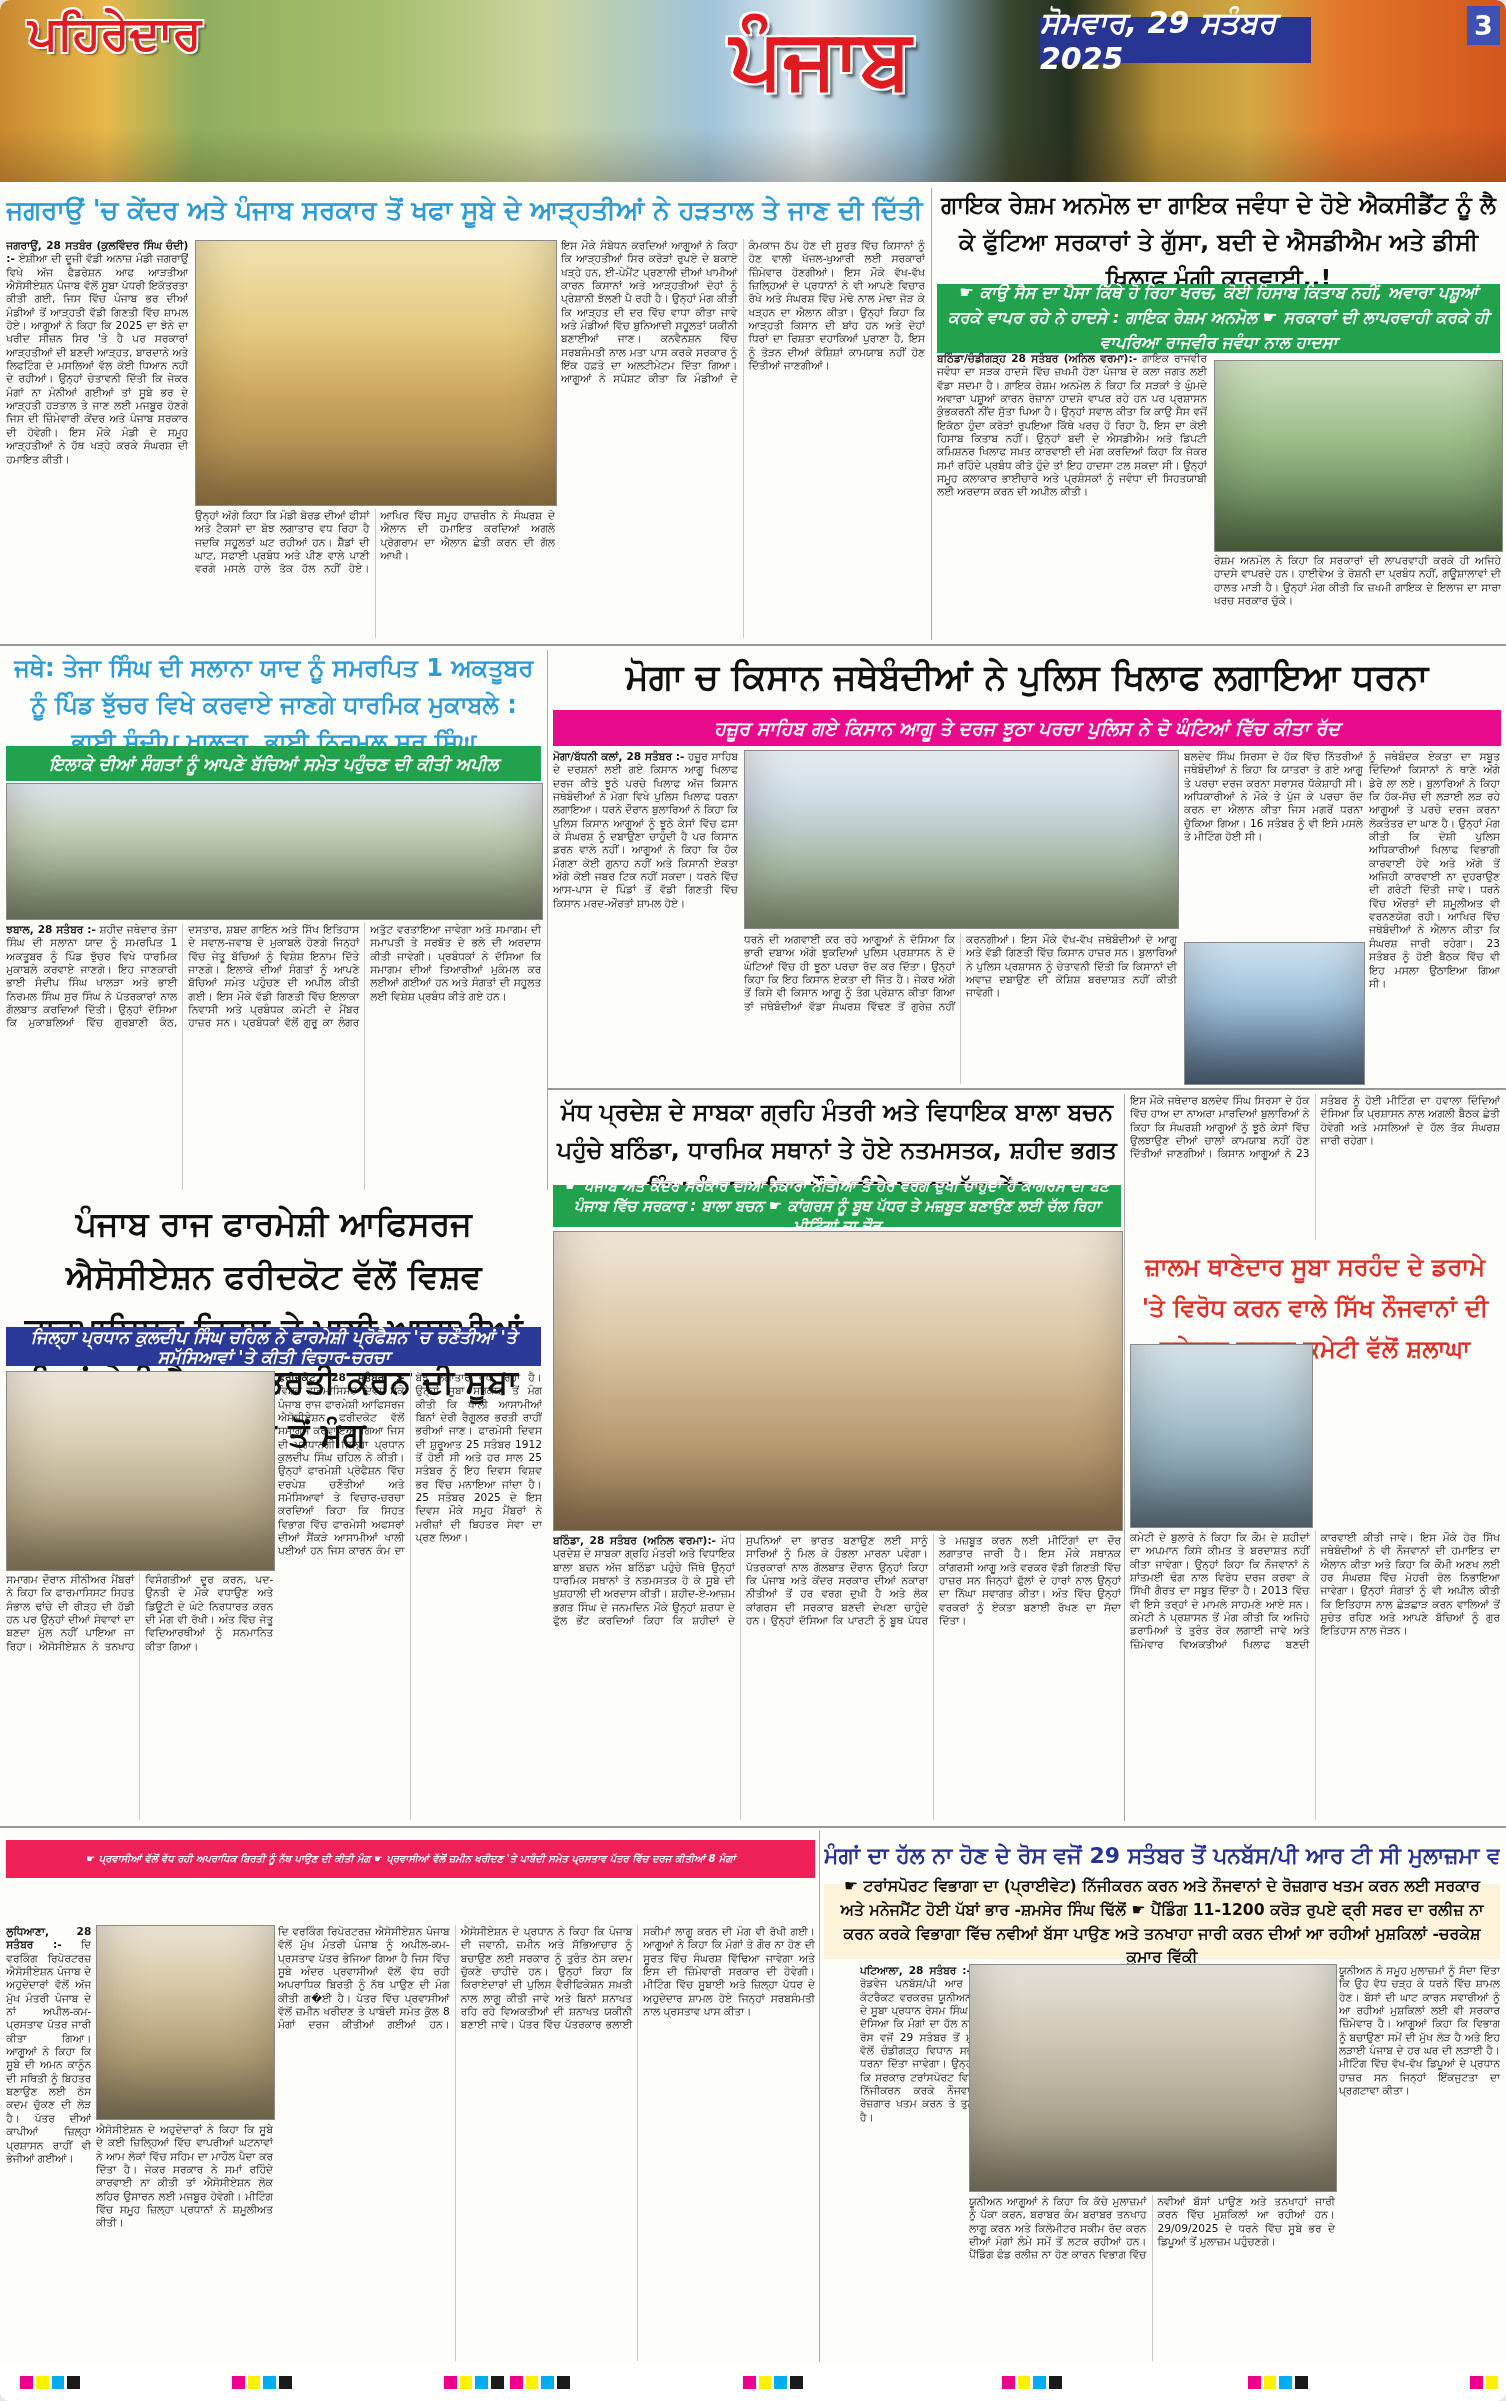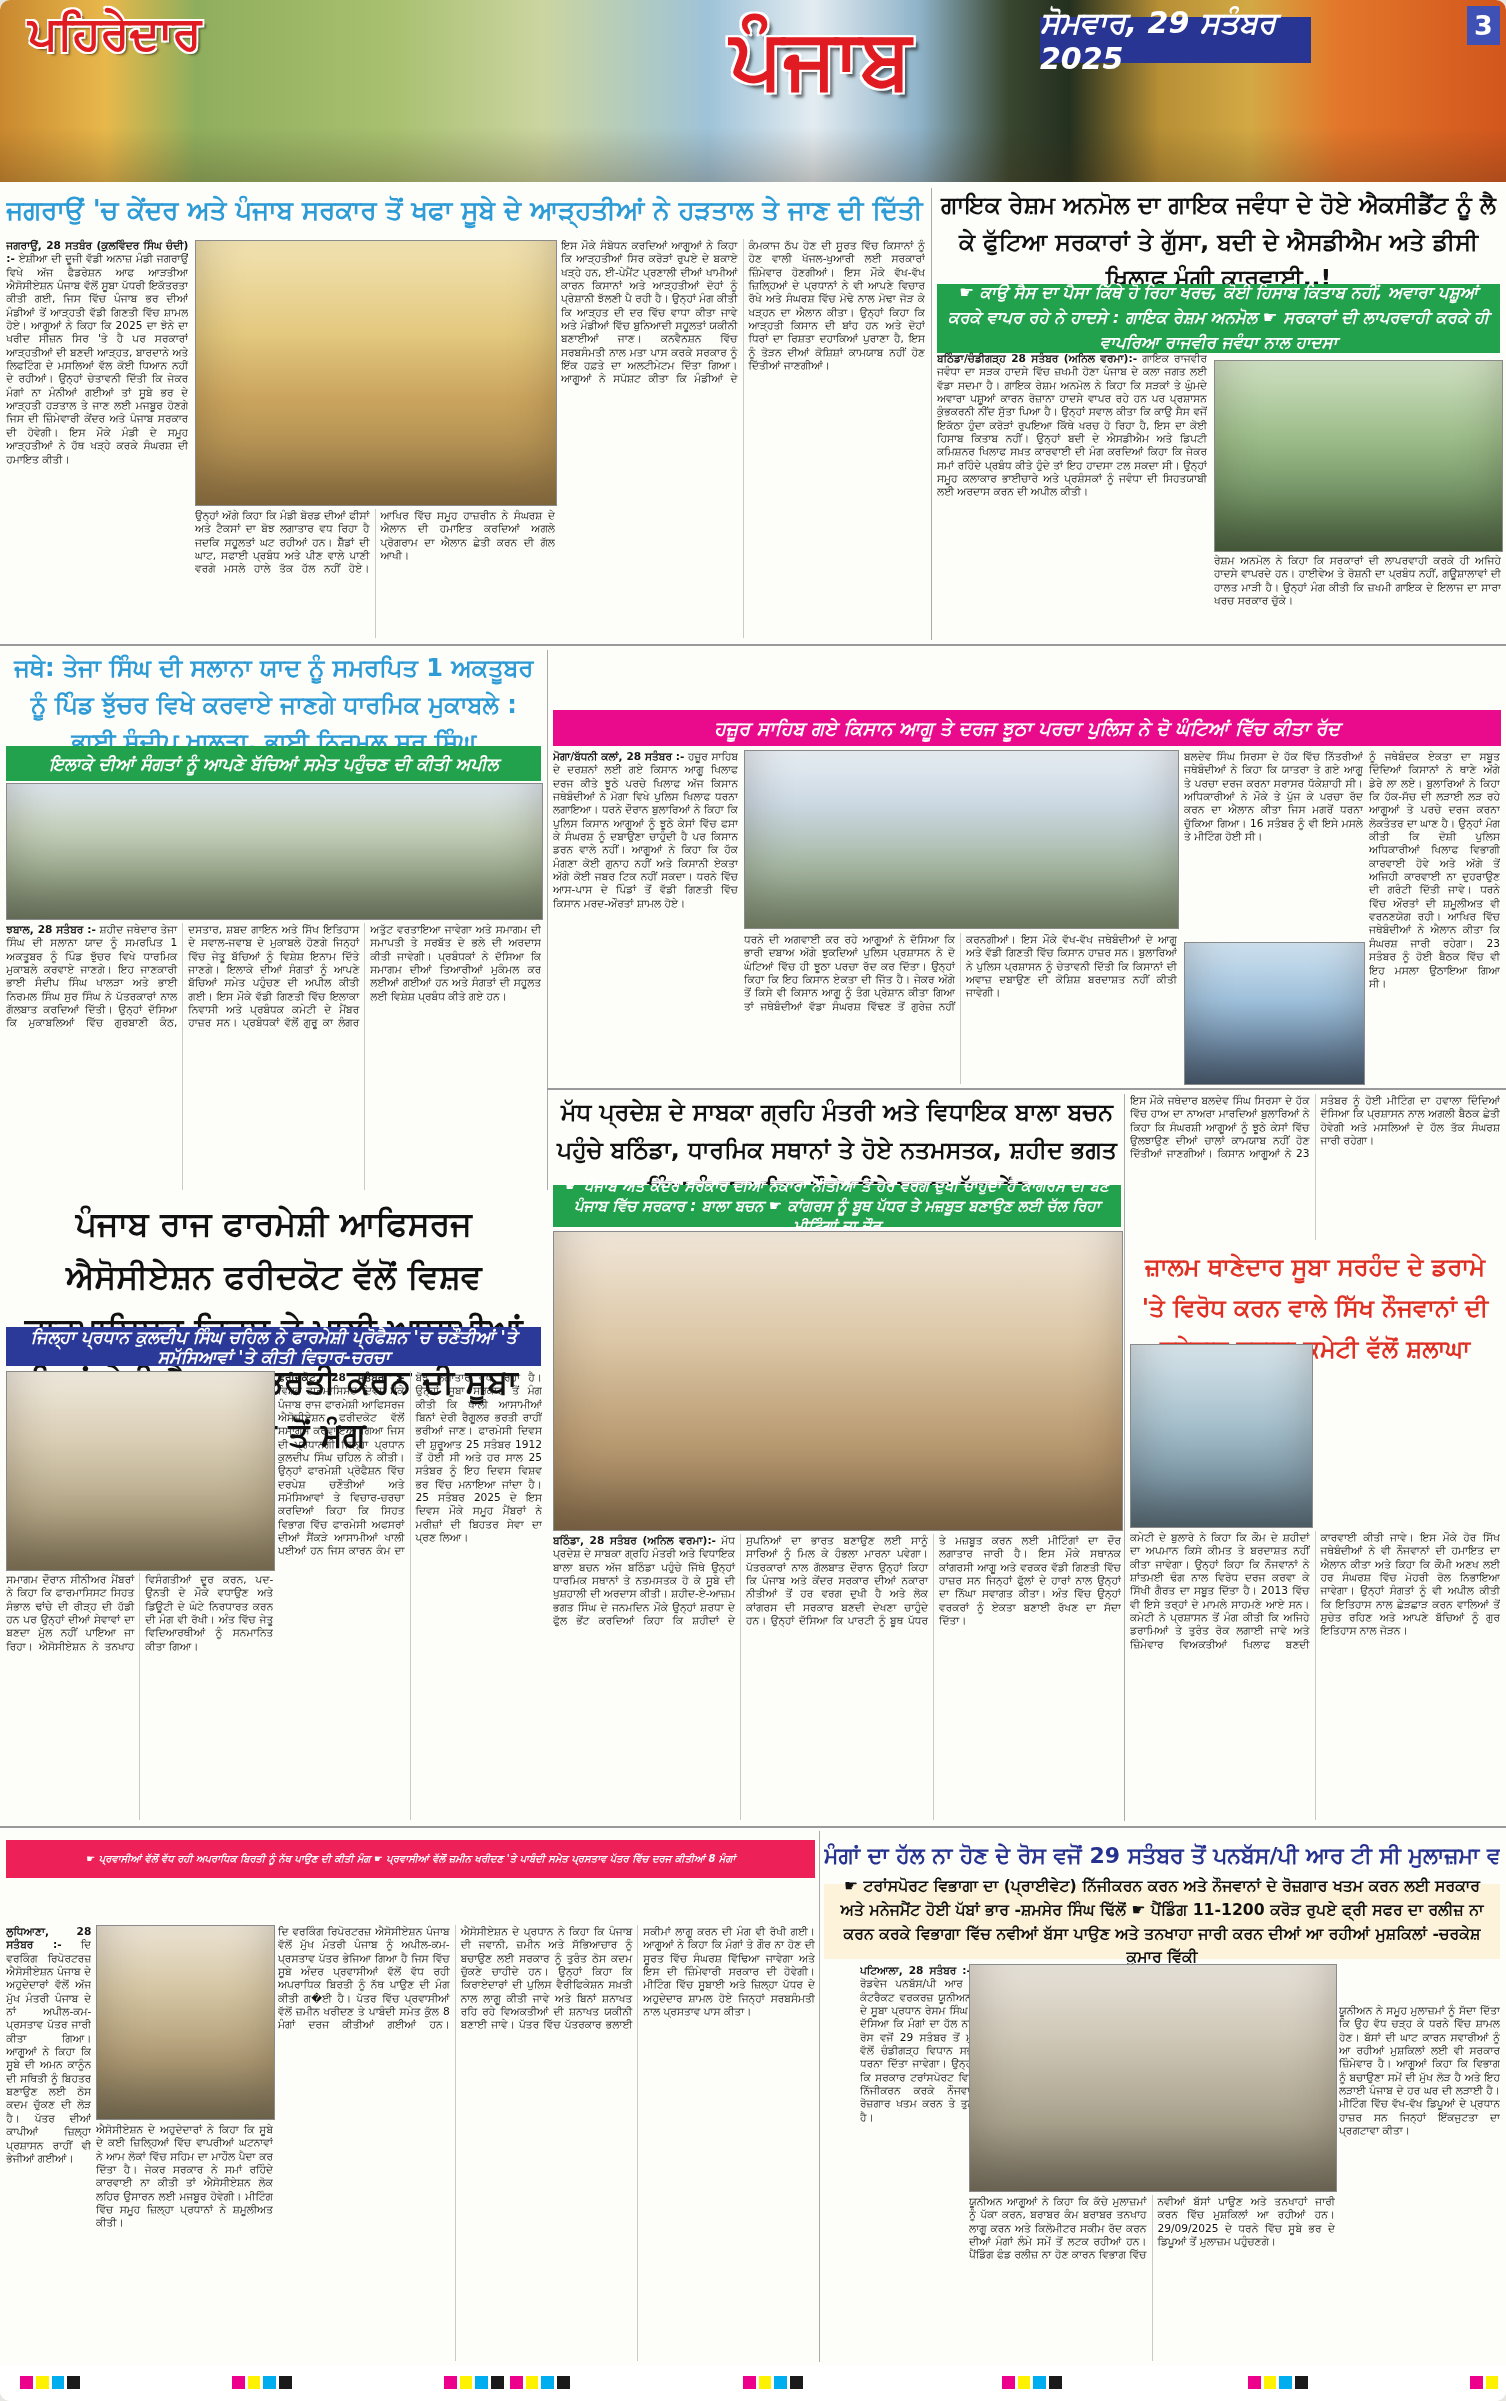--- a/index.html
+++ b/index.html
@@ -100,20 +100,21 @@
 
   <div class="hl hl-blue" style="left:6.3px;top:650px;width:535px;height:93px;font-size:24px;line-height:1.55;">ਜਥੇ: ਤੇਜਾ ਸਿੰਘ ਦੀ ਸਲਾਨਾ ਯਾਦ ਨੂੰ ਸਮਰਪਿਤ 1 ਅਕਤੂਬਰ ਨੂੰ ਪਿੰਡ ਝੁੱਚਰ ਵਿਖੇ ਕਰਵਾਏ ਜਾਣਗੇ ਧਾਰਮਿਕ ਮੁਕਾਬਲੇ : ਭਾਈ ਸੰਦੀਪ ਖਾਲੜਾ, ਭਾਈ ਨਿਰਮਲ ਸੁਰ ਸਿੰਘ</div>
   <div class="kicker k-green" style="left:6.3px;top:746px;width:535px;height:35px;font-size:17.3px;">ਇਲਾਕੇ ਦੀਆਂ ਸੰਗਤਾਂ ਨੂੰ ਆਪਣੇ ਬੱਚਿਆਂ ਸਮੇਤ ਪਹੁੰਚਣ ਦੀ ਕੀਤੀ ਅਪੀਲ</div>
   <div class="photo ph-c" style="left:6.3px;top:783px;width:535px;height:135px;"></div>
   <div class="body-block c3" style="left:6.3px;top:923px;width:535px;height:267px;">
     <b class="byline">ਝਬਾਲ, 28 ਸਤੰਬਰ :-</b>
     <span>ਸ਼ਹੀਦ ਜਥੇਦਾਰ ਤੇਜਾ ਸਿੰਘ ਦੀ ਸਲਾਨਾ ਯਾਦ ਨੂੰ ਸਮਰਪਿਤ 1 ਅਕਤੂਬਰ ਨੂੰ ਪਿੰਡ ਝੁੱਚਰ ਵਿਖੇ ਧਾਰਮਿਕ ਮੁਕਾਬਲੇ ਕਰਵਾਏ ਜਾਣਗੇ। ਇਹ ਜਾਣਕਾਰੀ ਭਾਈ ਸੰਦੀਪ ਸਿੰਘ ਖਾਲੜਾ ਅਤੇ ਭਾਈ ਨਿਰਮਲ ਸਿੰਘ ਸੁਰ ਸਿੰਘ ਨੇ ਪੱਤਰਕਾਰਾਂ ਨਾਲ ਗੱਲਬਾਤ ਕਰਦਿਆਂ ਦਿੱਤੀ। ਉਨ੍ਹਾਂ ਦੱਸਿਆ ਕਿ ਮੁਕਾਬਲਿਆਂ ਵਿੱਚ ਗੁਰਬਾਣੀ ਕੰਠ, ਦਸਤਾਰ, ਸ਼ਬਦ ਗਾਇਨ ਅਤੇ ਸਿੱਖ ਇਤਿਹਾਸ ਦੇ ਸਵਾਲ-ਜਵਾਬ ਦੇ ਮੁਕਾਬਲੇ ਹੋਣਗੇ ਜਿਨ੍ਹਾਂ ਵਿੱਚ ਜੇਤੂ ਬੱਚਿਆਂ ਨੂੰ ਵਿਸ਼ੇਸ਼ ਇਨਾਮ ਦਿੱਤੇ ਜਾਣਗੇ। ਇਲਾਕੇ ਦੀਆਂ ਸੰਗਤਾਂ ਨੂੰ ਆਪਣੇ ਬੱਚਿਆਂ ਸਮੇਤ ਪਹੁੰਚਣ ਦੀ ਅਪੀਲ ਕੀਤੀ ਗਈ। ਇਸ ਮੌਕੇ ਵੱਡੀ ਗਿਣਤੀ ਵਿੱਚ ਇਲਾਕਾ ਨਿਵਾਸੀ ਅਤੇ ਪ੍ਰਬੰਧਕ ਕਮੇਟੀ ਦੇ ਮੈਂਬਰ ਹਾਜ਼ਰ ਸਨ। ਪ੍ਰਬੰਧਕਾਂ ਵੱਲੋਂ ਗੁਰੂ ਕਾ ਲੰਗਰ ਅਤੁੱਟ ਵਰਤਾਇਆ ਜਾਵੇਗਾ ਅਤੇ ਸਮਾਗਮ ਦੀ ਸਮਾਪਤੀ ਤੇ ਸਰਬੱਤ ਦੇ ਭਲੇ ਦੀ ਅਰਦਾਸ ਕੀਤੀ ਜਾਵੇਗੀ। ਪ੍ਰਬੰਧਕਾਂ ਨੇ ਦੱਸਿਆ ਕਿ ਸਮਾਗਮ ਦੀਆਂ ਤਿਆਰੀਆਂ ਮੁਕੰਮਲ ਕਰ ਲਈਆਂ ਗਈਆਂ ਹਨ ਅਤੇ ਸੰਗਤਾਂ ਦੀ ਸਹੂਲਤ ਲਈ ਵਿਸ਼ੇਸ਼ ਪ੍ਰਬੰਧ ਕੀਤੇ ਗਏ ਹਨ।</span>
   </div>
   <div class="vrule" style="left:547px;top:650px;height:540px;"></div>
 
+  <div class="hl" style="left:553px;top:648px;width:948px;height:58px;font-size:35px;line-height:58px;color:#111;white-space:nowrap;overflow:hidden;">ਮੋਗਾ ਚ ਕਿਸਾਨ ਜਥੇਬੰਦੀਆਂ ਨੇ ਪੁਲਿਸ ਖਿਲਾਫ ਲਗਾਇਆ ਧਰਨਾ</div>
   <div class="kicker k-pink" style="left:553px;top:710px;width:948px;height:36px;font-size:19px;">ਹਜ਼ੂਰ ਸਾਹਿਬ ਗਏ ਕਿਸਾਨ ਆਗੂ ਤੇ ਦਰਜ ਝੂਠਾ ਪਰਚਾ ਪੁਲਿਸ ਨੇ ਦੋ ਘੰਟਿਆਂ ਵਿੱਚ ਕੀਤਾ ਰੱਦ</div>
   <div class="body-block" style="left:553px;top:750px;width:185px;height:333px;">
     <b class="byline">ਮੋਗਾ/ਬੱਧਨੀ ਕਲਾਂ, 28 ਸਤੰਬਰ :-</b>
     <span>ਹਜ਼ੂਰ ਸਾਹਿਬ ਦੇ ਦਰਸ਼ਨਾਂ ਲਈ ਗਏ ਕਿਸਾਨ ਆਗੂ ਖਿਲਾਫ ਦਰਜ ਕੀਤੇ ਝੂਠੇ ਪਰਚੇ ਖਿਲਾਫ ਅੱਜ ਕਿਸਾਨ ਜਥੇਬੰਦੀਆਂ ਨੇ ਮੋਗਾ ਵਿਖੇ ਪੁਲਿਸ ਖਿਲਾਫ ਧਰਨਾ ਲਗਾਇਆ। ਧਰਨੇ ਦੌਰਾਨ ਬੁਲਾਰਿਆਂ ਨੇ ਕਿਹਾ ਕਿ ਪੁਲਿਸ ਕਿਸਾਨ ਆਗੂਆਂ ਨੂੰ ਝੂਠੇ ਕੇਸਾਂ ਵਿੱਚ ਫਸਾ ਕੇ ਸੰਘਰਸ਼ ਨੂੰ ਦਬਾਉਣਾ ਚਾਹੁੰਦੀ ਹੈ ਪਰ ਕਿਸਾਨ ਡਰਨ ਵਾਲੇ ਨਹੀਂ। ਆਗੂਆਂ ਨੇ ਕਿਹਾ ਕਿ ਹੱਕ ਮੰਗਣਾ ਕੋਈ ਗੁਨਾਹ ਨਹੀਂ ਅਤੇ ਕਿਸਾਨੀ ਏਕਤਾ ਅੱਗੇ ਕੋਈ ਜਬਰ ਟਿਕ ਨਹੀਂ ਸਕਦਾ। ਧਰਨੇ ਵਿੱਚ ਆਸ-ਪਾਸ ਦੇ ਪਿੰਡਾਂ ਤੋਂ ਵੱਡੀ ਗਿਣਤੀ ਵਿੱਚ ਕਿਸਾਨ ਮਰਦ-ਔਰਤਾਂ ਸ਼ਾਮਲ ਹੋਏ।</span>
   </div>
   <div class="photo ph-d" style="left:744px;top:750px;width:433px;height:177px;"></div>
   <div class="body-block c2" style="left:744px;top:933px;width:433px;height:151px;">
     <span>ਧਰਨੇ ਦੀ ਅਗਵਾਈ ਕਰ ਰਹੇ ਆਗੂਆਂ ਨੇ ਦੱਸਿਆ ਕਿ ਭਾਰੀ ਦਬਾਅ ਅੱਗੇ ਝੁਕਦਿਆਂ ਪੁਲਿਸ ਪ੍ਰਸ਼ਾਸਨ ਨੇ ਦੋ ਘੰਟਿਆਂ ਵਿੱਚ ਹੀ ਝੂਠਾ ਪਰਚਾ ਰੱਦ ਕਰ ਦਿੱਤਾ। ਉਨ੍ਹਾਂ ਕਿਹਾ ਕਿ ਇਹ ਕਿਸਾਨ ਏਕਤਾ ਦੀ ਜਿੱਤ ਹੈ। ਜੇਕਰ ਅੱਗੇ ਤੋਂ ਕਿਸੇ ਵੀ ਕਿਸਾਨ ਆਗੂ ਨੂੰ ਤੰਗ ਪ੍ਰੇਸ਼ਾਨ ਕੀਤਾ ਗਿਆ ਤਾਂ ਜਥੇਬੰਦੀਆਂ ਵੱਡਾ ਸੰਘਰਸ਼ ਵਿੱਢਣ ਤੋਂ ਗੁਰੇਜ਼ ਨਹੀਂ ਕਰਨਗੀਆਂ। ਇਸ ਮੌਕੇ ਵੱਖ-ਵੱਖ ਜਥੇਬੰਦੀਆਂ ਦੇ ਆਗੂ ਅਤੇ ਵੱਡੀ ਗਿਣਤੀ ਵਿੱਚ ਕਿਸਾਨ ਹਾਜ਼ਰ ਸਨ। ਬੁਲਾਰਿਆਂ ਨੇ ਪੁਲਿਸ ਪ੍ਰਸ਼ਾਸਨ ਨੂੰ ਚੇਤਾਵਨੀ ਦਿੱਤੀ ਕਿ ਕਿਸਾਨਾਂ ਦੀ ਅਵਾਜ਼ ਦਬਾਉਣ ਦੀ ਕੋਸ਼ਿਸ਼ ਬਰਦਾਸ਼ਤ ਨਹੀਂ ਕੀਤੀ ਜਾਵੇਗੀ।</span>
   </div>
   <div class="body-block" style="left:1184px;top:750px;width:179px;height:187px;">
@@ -175,21 +176,21 @@
   <div class="hl hl-navy" style="left:824px;top:1831px;width:676px;height:50px;font-size:22px;line-height:50px;white-space:nowrap;overflow:hidden;">ਮੰਗਾਂ ਦਾ ਹੱਲ ਨਾ ਹੋਣ ਦੇ ਰੋਸ ਵਜੋਂ 29 ਸਤੰਬਰ ਤੋਂ ਪਨਬੱਸ/ਪੀ ਆਰ ਟੀ ਸੀ ਮੁਲਾਜ਼ਮਾ ਵਲੋਂ ਚੰਡੀਗੜ੍ਹ ਵਿਧਾਨ ਸਭਾ ਅੱਗੇ ਧਰਨਾ -ਰੇਸਮ ਸਿੰਘ ਗਿੱਲ</div>
   <div class="kicker k-cream" style="left:824px;top:1884px;width:676px;height:75px;font-size:15.7px;line-height:1.5;font-style:normal;">☛ ਟਰਾਂਸਪੋਰਟ ਵਿਭਾਗਾ ਦਾ (ਪ੍ਰਾਈਵੇਟ) ਨਿੱਜੀਕਰਨ ਕਰਨ ਅਤੇ ਨੌਜਵਾਨਾਂ ਦੇ ਰੋਜ਼ਗਾਰ ਖਤਮ ਕਰਨ ਲਈ ਸਰਕਾਰ ਅਤੇ ਮਨੇਜਮੈਂਟ ਹੋਈ ਪੱਬਾਂ ਭਾਰ -ਸ਼ਮਸੇਰ ਸਿੰਘ ਢਿੱਲੋਂ ☛ ਪੈਂਡਿੰਗ 11-1200 ਕਰੋੜ ਰੁਪਏ ਫ੍ਰੀ ਸਫਰ ਦਾ ਰਲੀਜ਼ ਨਾ ਕਰਨ ਕਰਕੇ ਵਿਭਾਗਾ ਵਿੱਚ ਨਵੀਆਂ ਬੱਸਾ ਪਾਉਣ ਅਤੇ ਤਨਖਾਹਾ ਜਾਰੀ ਕਰਨ ਦੀਆਂ ਆ ਰਹੀਆਂ ਮੁਸ਼ਕਿਲਾਂ -ਚਰਕੇਸ਼ ਕੁਮਾਰ ਵਿੱਕੀ</div>
   <div class="body-block" style="left:860px;top:1964px;width:140px;height:397px;">
     <b class="byline">ਪਟਿਆਲਾ, 28 ਸਤੰਬਰ :-</b>
     <span>ਪੰਜਾਬ ਰੋਡਵੇਜ ਪਨਬੱਸ/ਪੀ ਆਰ ਟੀ ਸੀ ਕੰਟਰੈਕਟ ਵਰਕਰਜ਼ ਯੂਨੀਅਨ ਪੰਜਾਬ ਦੇ ਸੂਬਾ ਪ੍ਰਧਾਨ ਰੇਸਮ ਸਿੰਘ ਗਿੱਲ ਨੇ ਦੱਸਿਆ ਕਿ ਮੰਗਾਂ ਦਾ ਹੱਲ ਨਾ ਹੋਣ ਦੇ ਰੋਸ ਵਜੋਂ 29 ਸਤੰਬਰ ਤੋਂ ਮੁਲਾਜ਼ਮਾਂ ਵੱਲੋਂ ਚੰਡੀਗੜ੍ਹ ਵਿਧਾਨ ਸਭਾ ਅੱਗੇ ਧਰਨਾ ਦਿੱਤਾ ਜਾਵੇਗਾ। ਉਨ੍ਹਾਂ ਕਿਹਾ ਕਿ ਸਰਕਾਰ ਟਰਾਂਸਪੋਰਟ ਵਿਭਾਗ ਦਾ ਨਿੱਜੀਕਰਨ ਕਰਕੇ ਨੌਜਵਾਨਾਂ ਦੇ ਰੋਜ਼ਗਾਰ ਖਤਮ ਕਰਨ ਤੇ ਤੁਲੀ ਹੋਈ ਹੈ।</span>
   </div>
   <div class="photo ph-i" style="left:969px;top:1964px;width:366px;height:226px;"></div>
   <div class="body-block c2" style="left:969px;top:2195px;width:366px;height:166px;">
     <span>ਯੂਨੀਅਨ ਆਗੂਆਂ ਨੇ ਕਿਹਾ ਕਿ ਕੱਚੇ ਮੁਲਾਜ਼ਮਾਂ ਨੂੰ ਪੱਕਾ ਕਰਨ, ਬਰਾਬਰ ਕੰਮ ਬਰਾਬਰ ਤਨਖਾਹ ਲਾਗੂ ਕਰਨ ਅਤੇ ਕਿਲੋਮੀਟਰ ਸਕੀਮ ਰੱਦ ਕਰਨ ਦੀਆਂ ਮੰਗਾਂ ਲੰਮੇ ਸਮੇਂ ਤੋਂ ਲਟਕ ਰਹੀਆਂ ਹਨ। ਪੈਂਡਿੰਗ ਫੰਡ ਰਲੀਜ਼ ਨਾ ਹੋਣ ਕਾਰਨ ਵਿਭਾਗ ਵਿੱਚ ਨਵੀਆਂ ਬੱਸਾਂ ਪਾਉਣ ਅਤੇ ਤਨਖਾਹਾਂ ਜਾਰੀ ਕਰਨ ਵਿੱਚ ਮੁਸ਼ਕਿਲਾਂ ਆ ਰਹੀਆਂ ਹਨ। 29/09/2025 ਦੇ ਧਰਨੇ ਵਿੱਚ ਸੂਬੇ ਭਰ ਦੇ ਡਿਪੂਆਂ ਤੋਂ ਮੁਲਾਜ਼ਮ ਪਹੁੰਚਣਗੇ।</span>
   </div>
-  <div class="body-block" style="left:1339px;top:1964px;width:161px;height:397px;margin-top:40px;">
+  <div class="body-block" style="left:1339px;top:1964px;width:161px;height:397px;">
     <span>ਯੂਨੀਅਨ ਨੇ ਸਮੂਹ ਮੁਲਾਜ਼ਮਾਂ ਨੂੰ ਸੱਦਾ ਦਿੱਤਾ ਕਿ ਉਹ ਵੱਧ ਚੜ੍ਹ ਕੇ ਧਰਨੇ ਵਿੱਚ ਸ਼ਾਮਲ ਹੋਣ। ਬੱਸਾਂ ਦੀ ਘਾਟ ਕਾਰਨ ਸਵਾਰੀਆਂ ਨੂੰ ਆ ਰਹੀਆਂ ਮੁਸ਼ਕਿਲਾਂ ਲਈ ਵੀ ਸਰਕਾਰ ਜ਼ਿੰਮੇਵਾਰ ਹੈ। ਆਗੂਆਂ ਕਿਹਾ ਕਿ ਵਿਭਾਗ ਨੂੰ ਬਚਾਉਣਾ ਸਮੇਂ ਦੀ ਮੁੱਖ ਲੋੜ ਹੈ ਅਤੇ ਇਹ ਲੜਾਈ ਪੰਜਾਬ ਦੇ ਹਰ ਘਰ ਦੀ ਲੜਾਈ ਹੈ। ਮੀਟਿੰਗ ਵਿੱਚ ਵੱਖ-ਵੱਖ ਡਿਪੂਆਂ ਦੇ ਪ੍ਰਧਾਨ ਹਾਜ਼ਰ ਸਨ ਜਿਨ੍ਹਾਂ ਇੱਕਜੁਟਤਾ ਦਾ ਪ੍ਰਗਟਾਵਾ ਕੀਤਾ।</span>
   </div>
 
   <div id="footer">
     <div class="mark-group" style="left:20.4px;">
         <div class="mark mk-m"></div>
         <div class="mark mk-y"></div>
         <div class="mark mk-c"></div>
         <div class="mark mk-k"></div>
       </div>

